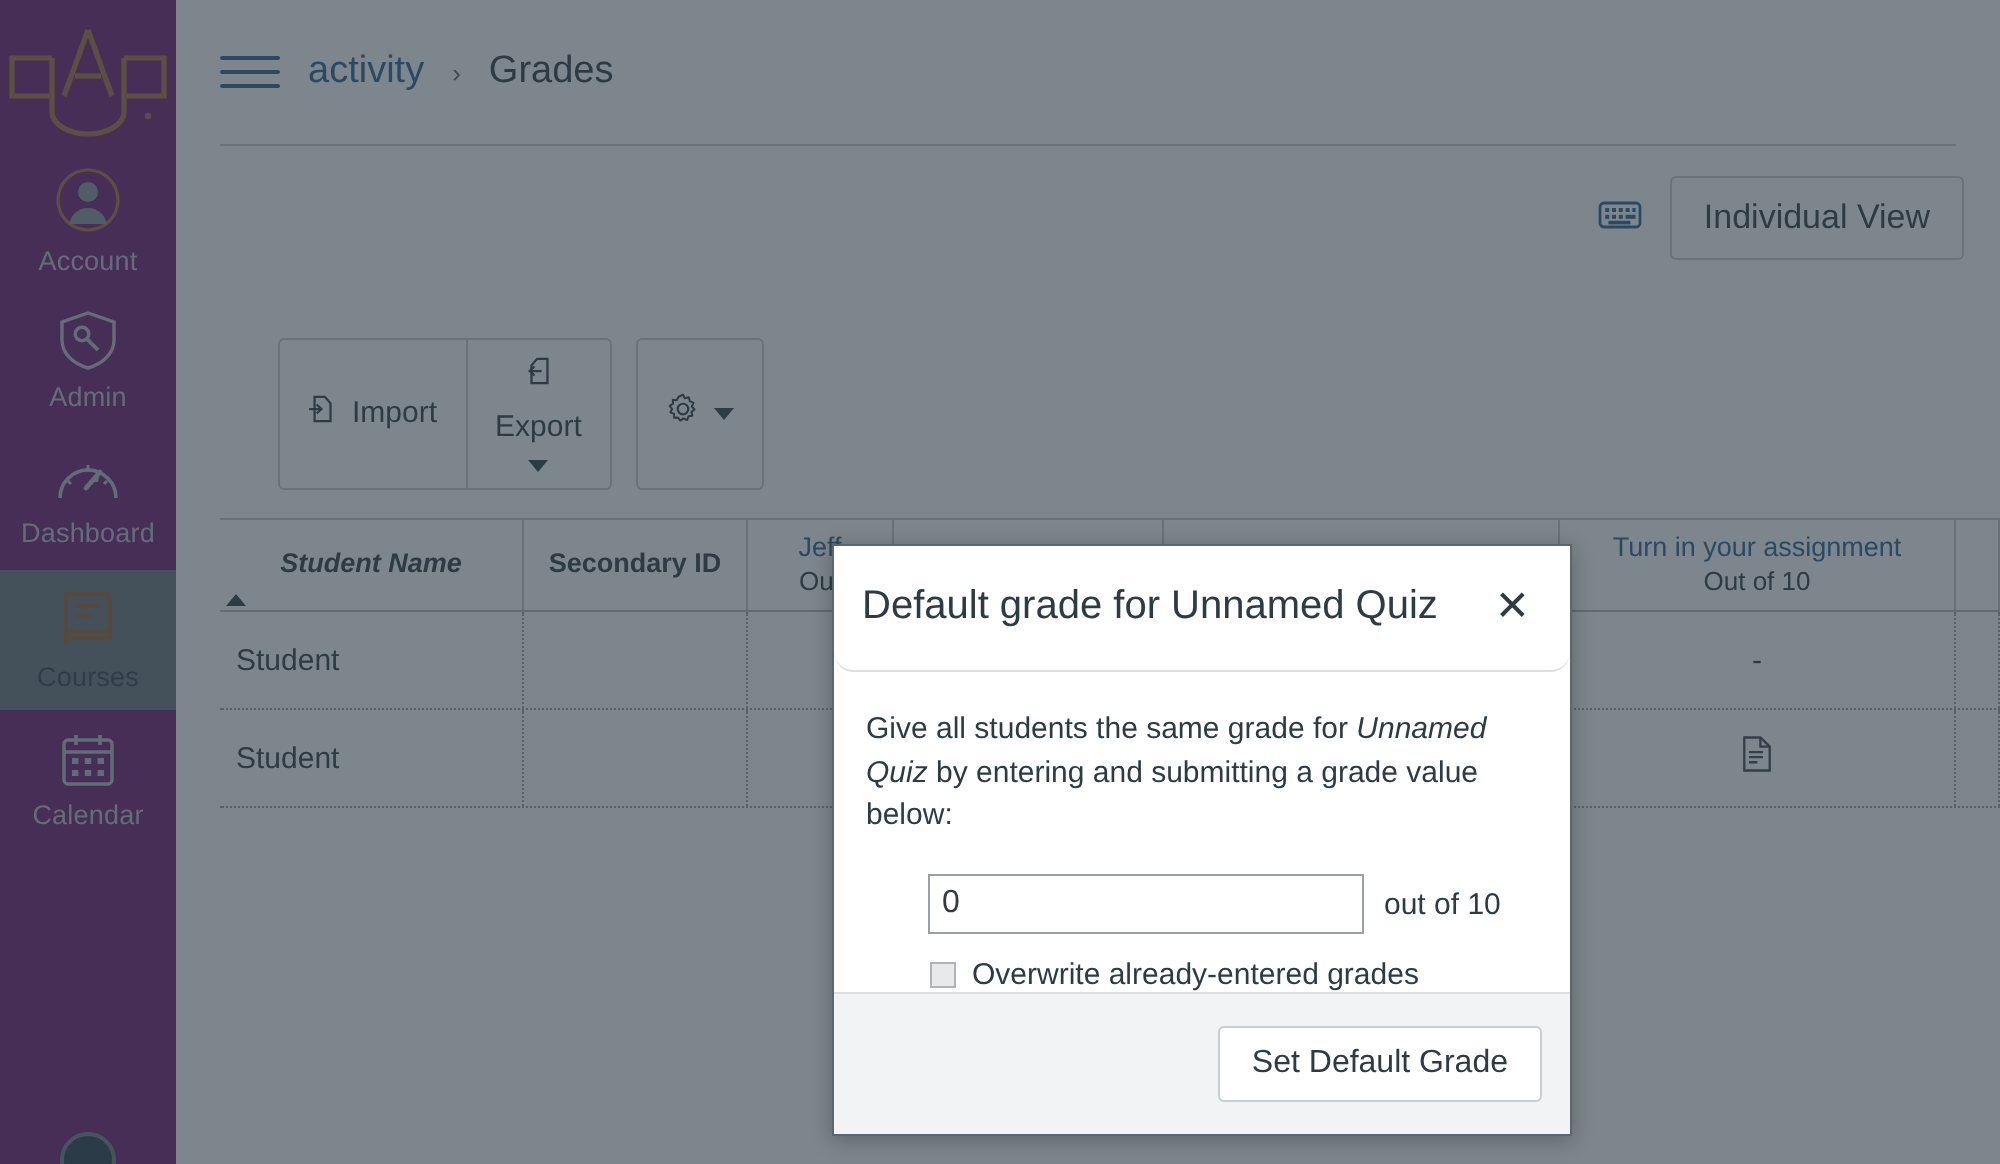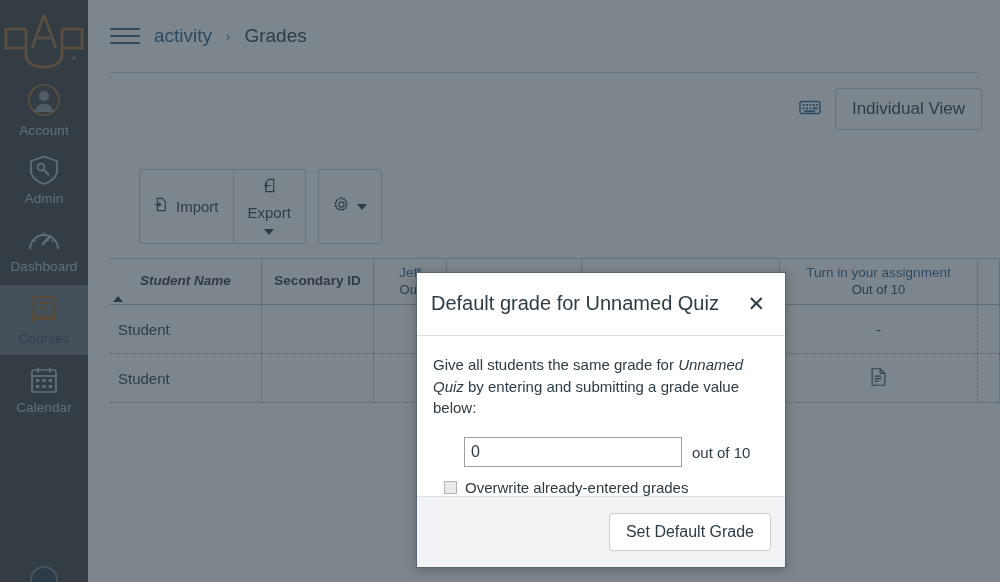--- a/index.html
+++ b/index.html
@@ -12,21 +12,21 @@
   #app {
     position: relative;
     width: 1000px; height: 582px;
     background: #ffffff;
   }
 
   
   #sidebar {
     position: absolute; left: 0; top: 0;
     width: 88px; height: 582px;
-    background: #404040;
+    background: #701a75;
     z-index: 5;
   }
   #logo-wrap {
     height: 75px;
     display: flex; align-items: center; justify-content: center;
     padding-top: 4px;
   }
   .nav-item {
     height: 70px;
     display: flex; flex-direction: column;
@@ -190,20 +190,21 @@
     border: 1px solid #5c6670;
     z-index: 30;
     display: flex; flex-direction: column;
     box-shadow: 0 2px 10px rgba(0,0,0,.25);
   }
   #dialog-header {
     height: 63px;
     display: flex; align-items: center;
     padding: 0 16px 0 14px;
     border-bottom: 1px solid #dcdfe2;
+    border-radius: 10px;
   }
   #dialog-title {
     flex: 1;
     font-size: 20px;
     color: #2d3b45;
     font-weight: normal;
     margin: 0;
   }
   #dialog-close {
     background: none; border: none;
@@ -229,21 +230,21 @@
     border: 1px solid #9aa0a6;
     font-size: 16px;
     padding: 0 6px;
     color: #2d3b45;
     font-family: "Liberation Sans", sans-serif;
     background: #fff;
   }
   #out-of-label { font-size: 15px; color: #2d3b45; }
   #overwrite-row {
     display: flex; align-items: center; gap: 8px;
-    margin-top: 12px; margin-left: 11px;
+    margin-top: 12px; margin-left: 32px;
   }
   #overwrite-box {
     width: 13px; height: 13px;
     border: 1px solid #b0b4b8;
     background: #e9e9e9;
   }
   #overwrite-label { font-size: 15px; color: #2d3b45; }
   #dialog-footer {
     height: 71px;
     background: #f2f3f4;

